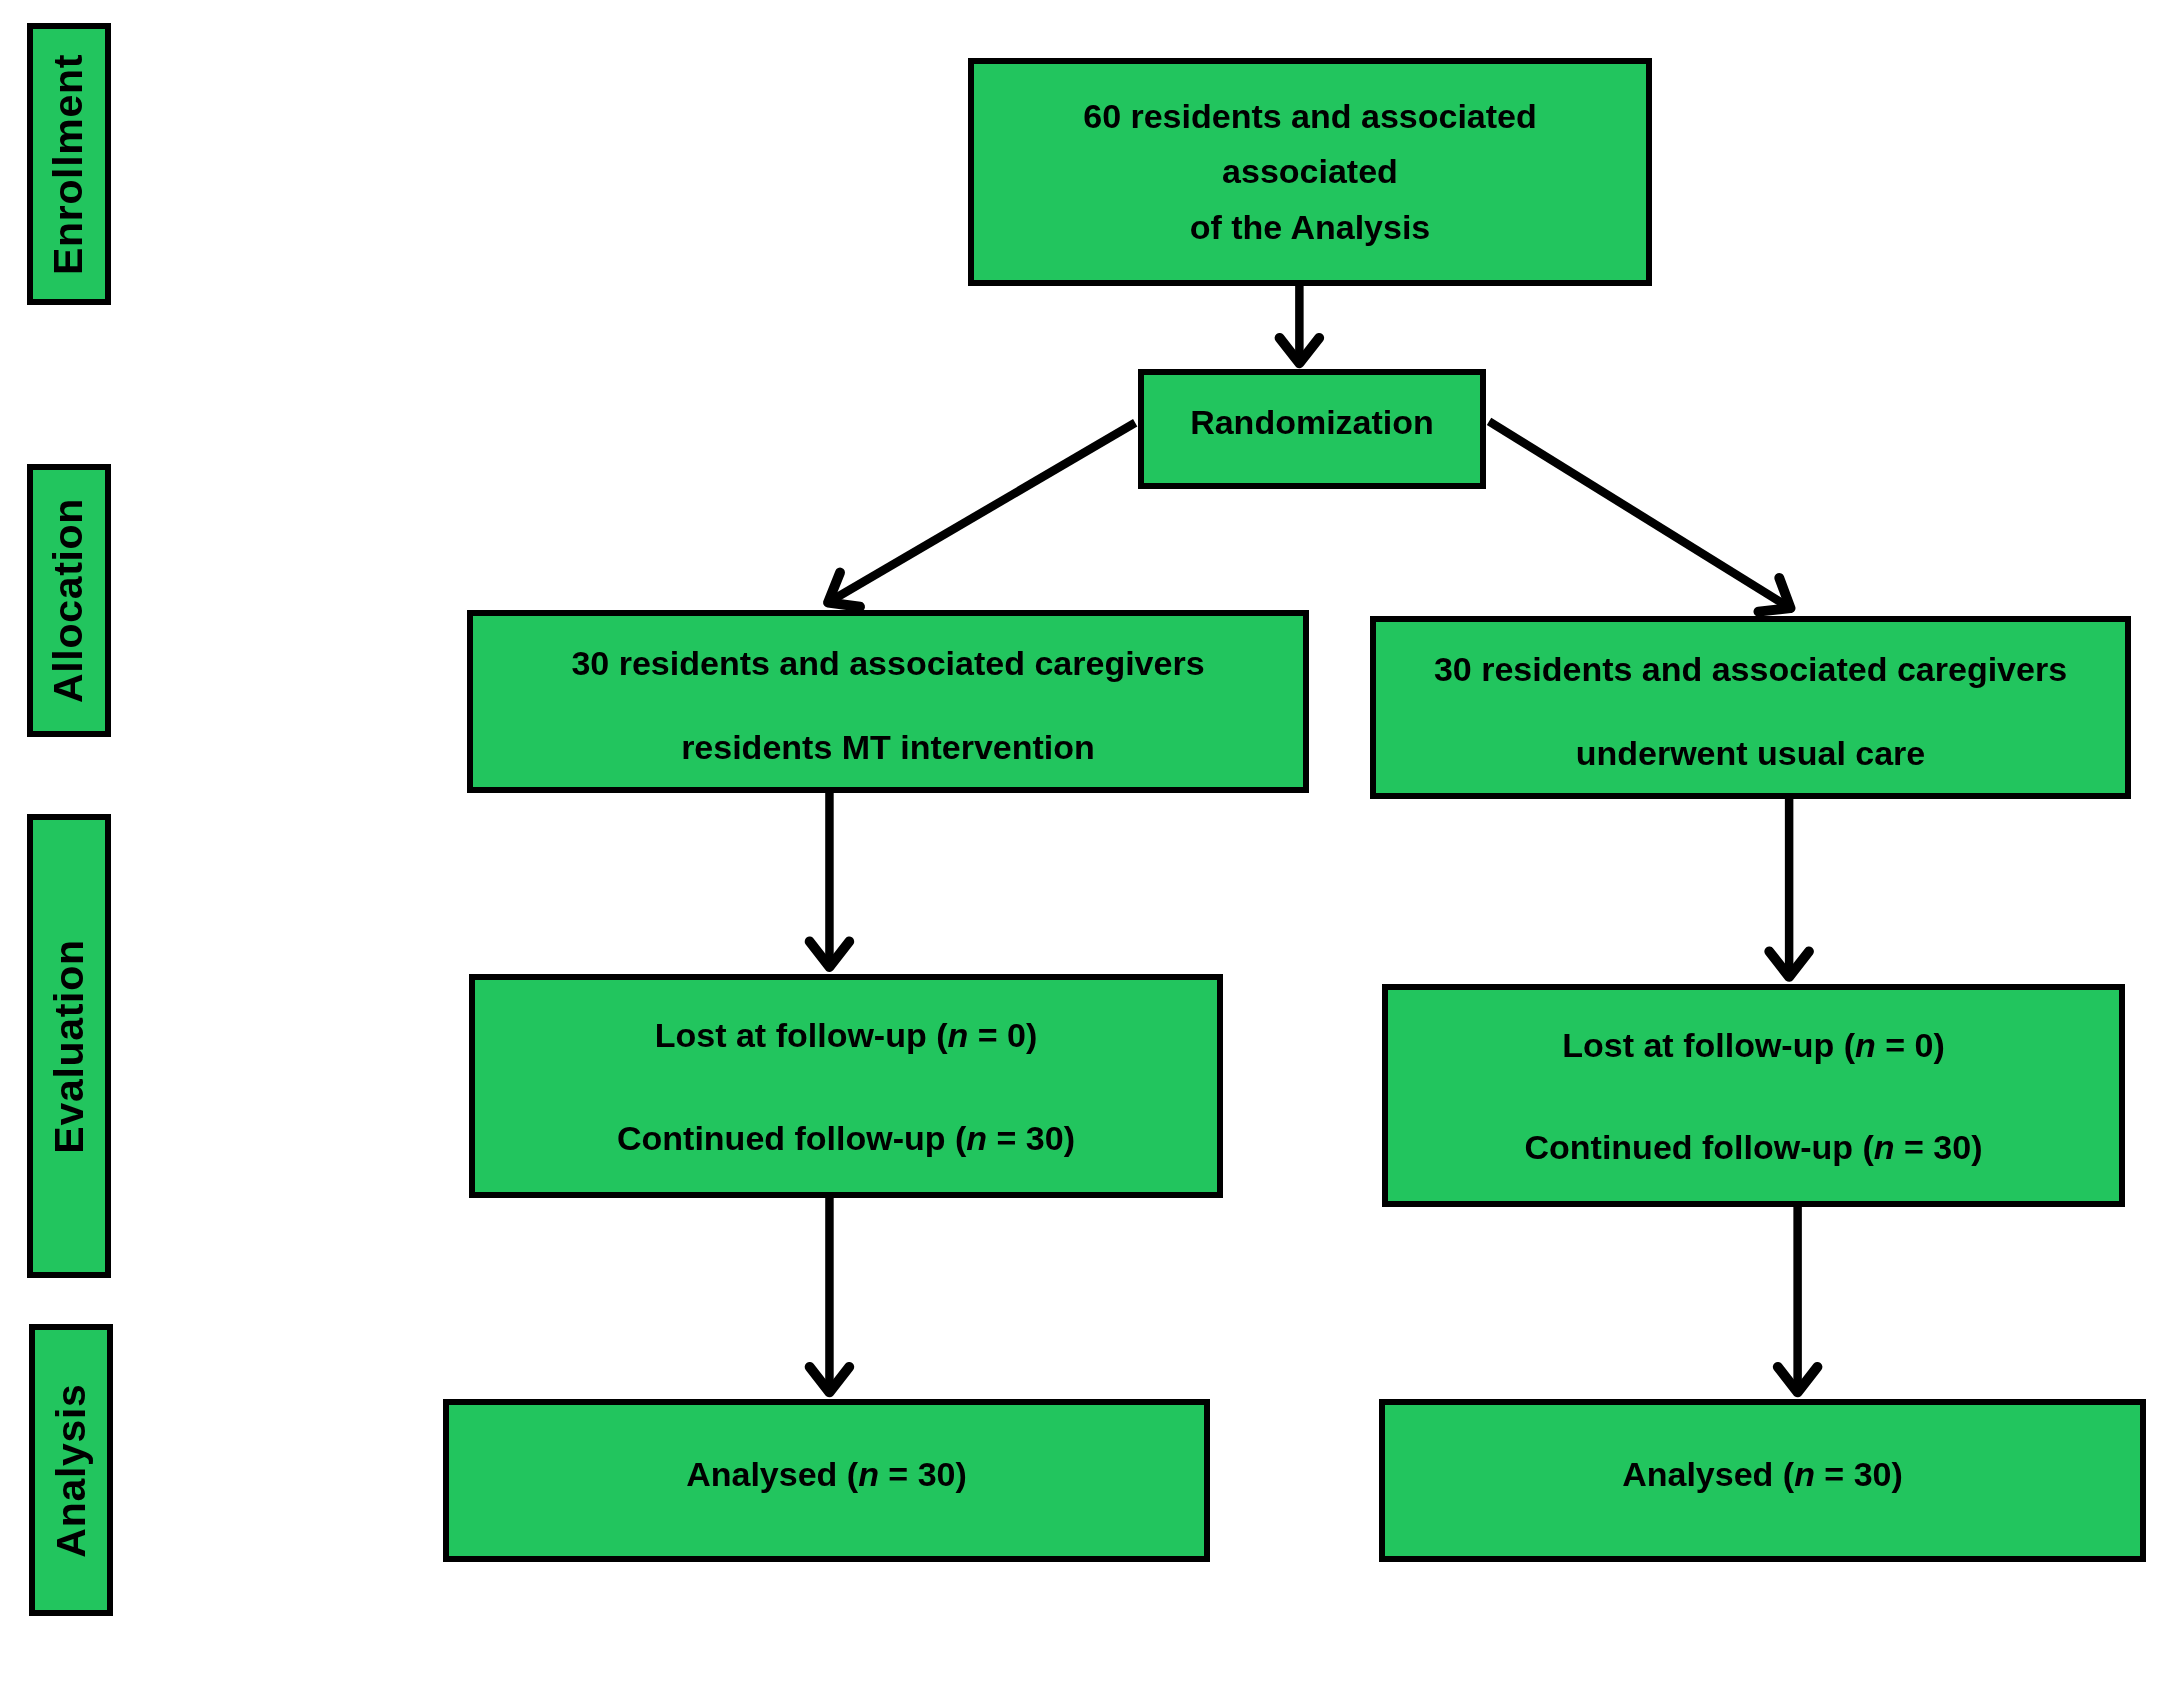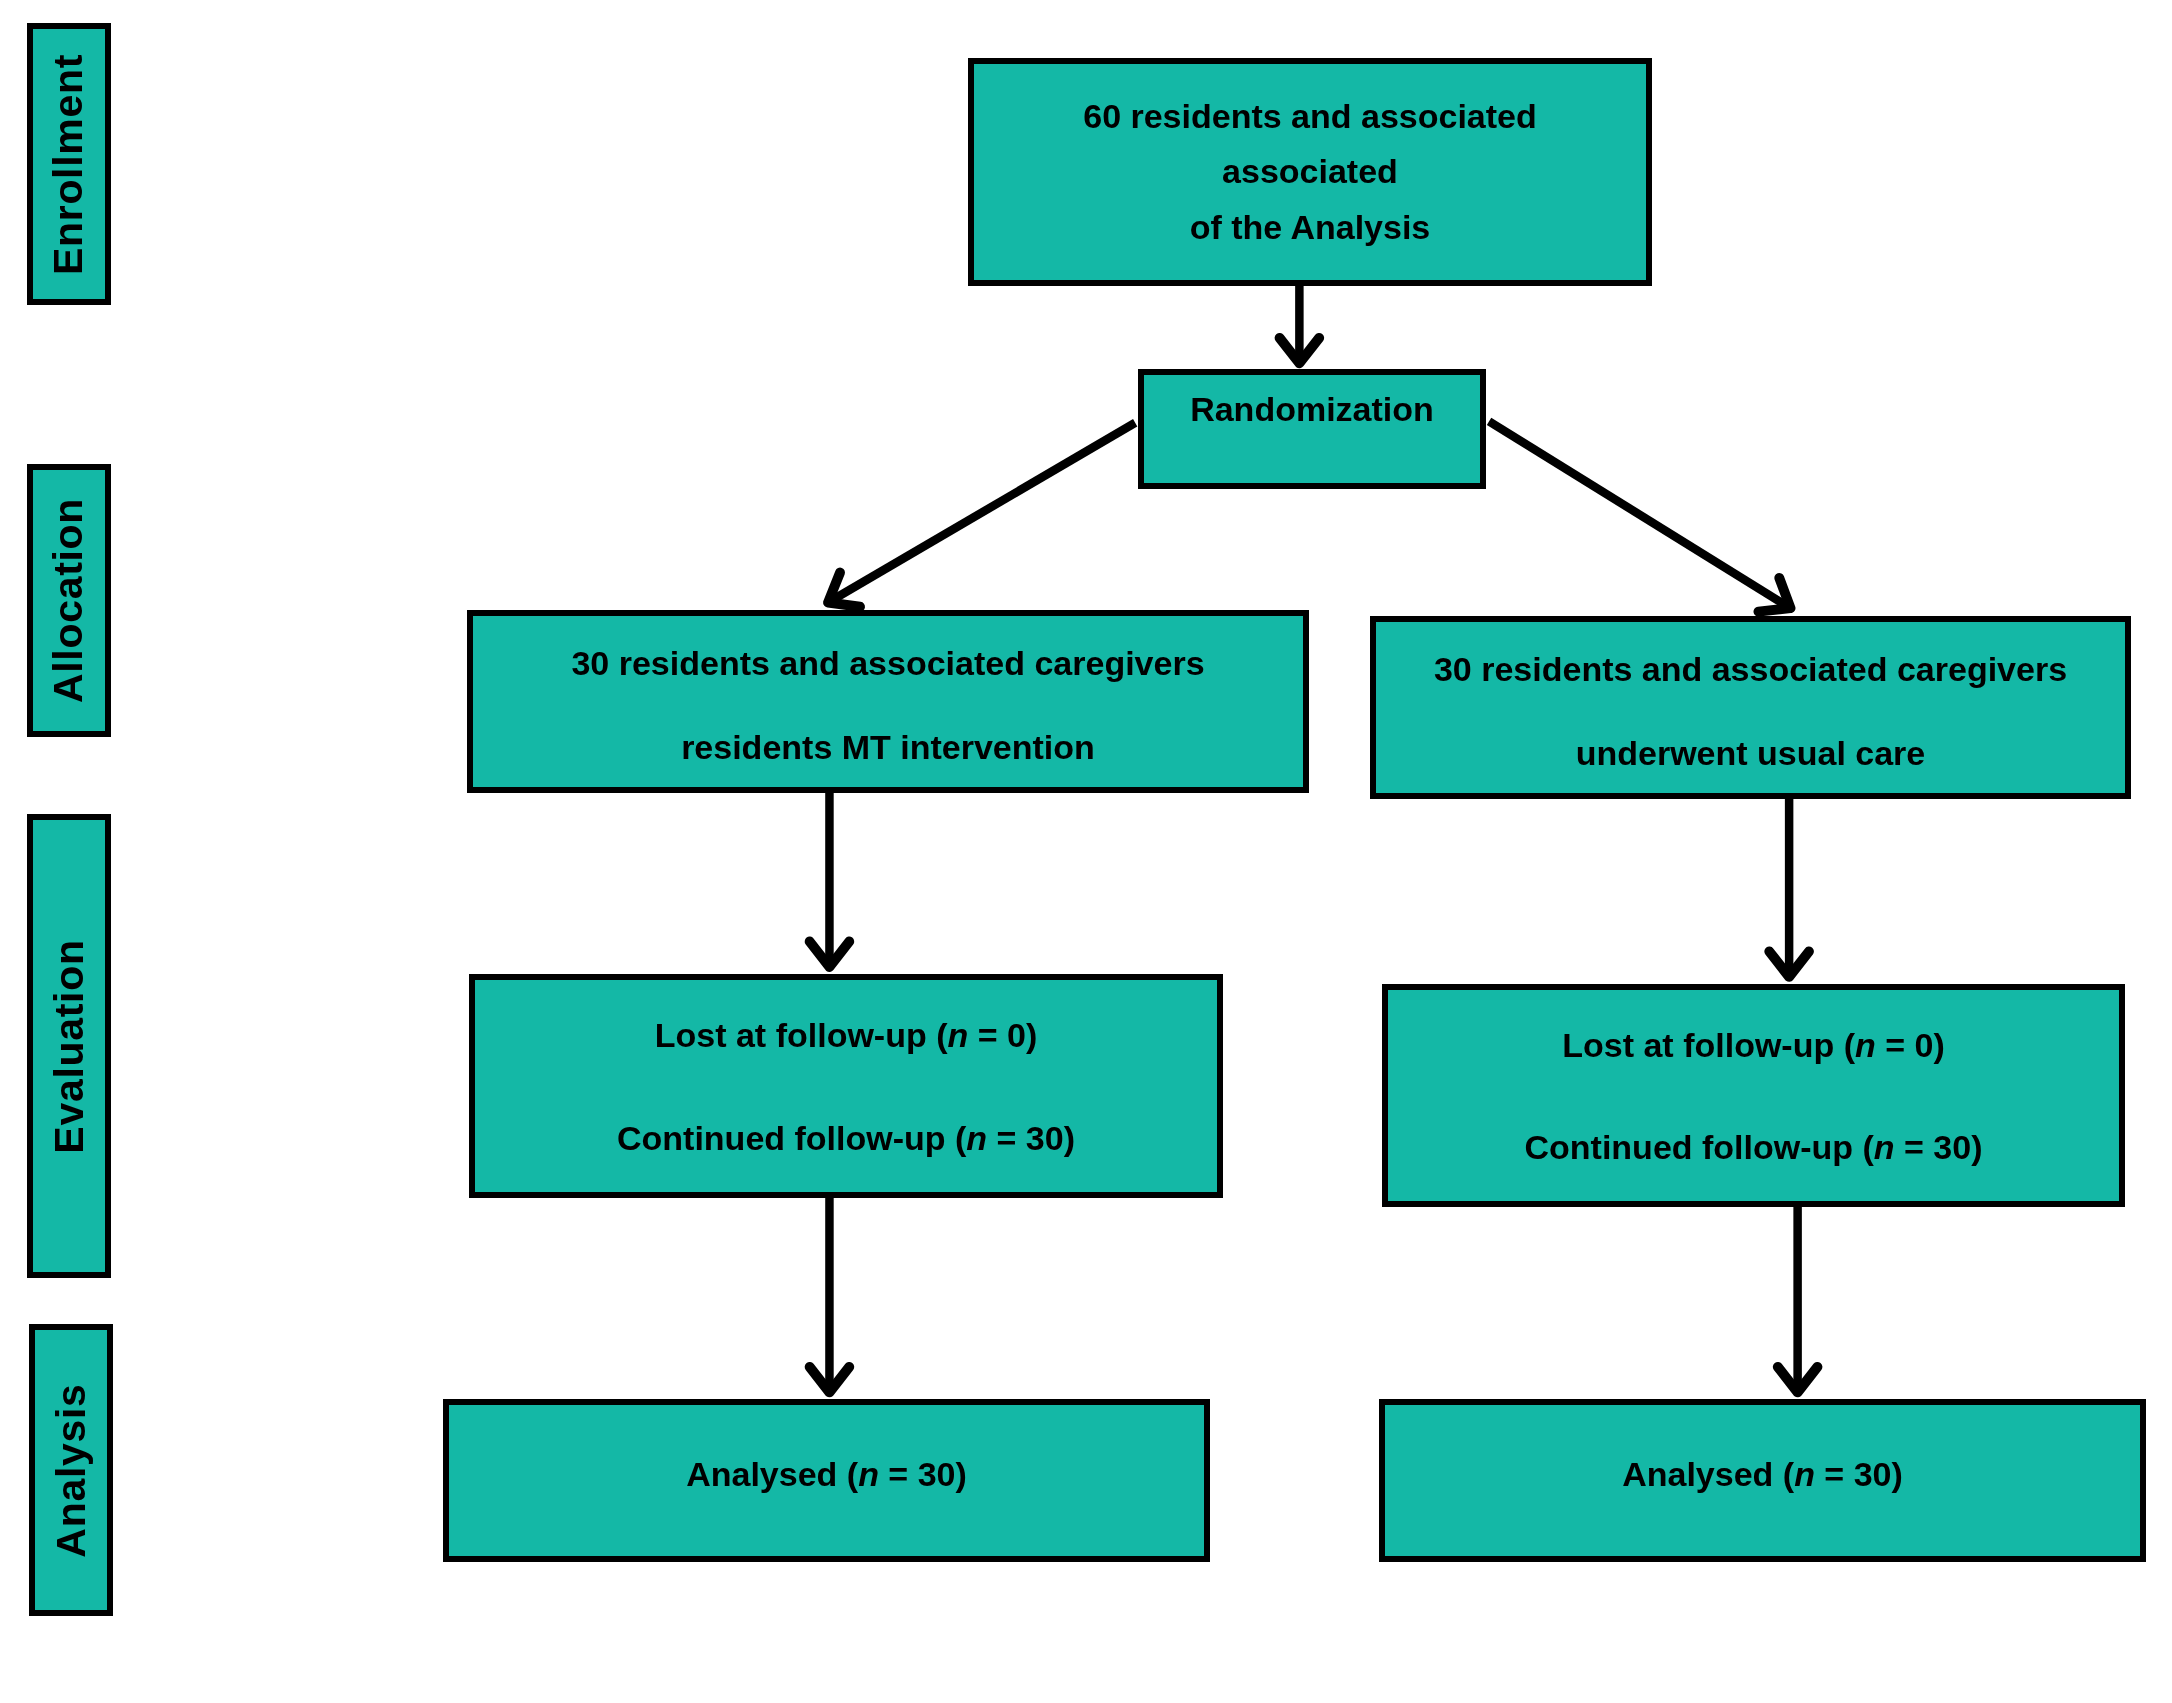--- a/index.html
+++ b/index.html
@@ -14,21 +14,21 @@
     background: #ffffff;
     font-family: "Liberation Sans", sans-serif;
     font-weight: bold;
     color: #000000;
     overflow: hidden;
   }
   .box {
     position: absolute;
     box-sizing: border-box;
     border: 6.4px solid #000000;
-    background: #14b8a6;
+    background: #22c55e;
     display: flex;
     flex-direction: column;
     align-items: center;
     text-align: center;
   }
   
   .stage {
     justify-content: center;
     border-width: 6.4px;
   }
@@ -44,21 +44,21 @@
   .stage-analysis   { left: 29px;  top: 1324px; width: 84px; height: 292px; }
 
   
   .flowtext { font-size: 34px; line-height: 1.25; }
   .box-enrollment {
     left: 968px; top: 58px; width: 684px; height: 228px;
     justify-content: center; line-height: 1.62;
   }
   .box-randomization {
     left: 1138px; top: 369px; width: 348px; height: 120px;
-    justify-content: flex-start; padding-top: 13px;
+    justify-content: flex-start; padding-top: 26px;
   }
   .box-alloc-left {
     left: 467px; top: 610px; width: 842px; height: 183px;
     justify-content: space-between; padding: 25.5px 7px 18.4px 7px;
   }
   .box-alloc-right {
     left: 1370px; top: 616px; width: 761px; height: 183px;
     justify-content: space-between; padding: 25.5px 7px 18.4px 7px;
   }
   .box-eval-left {

